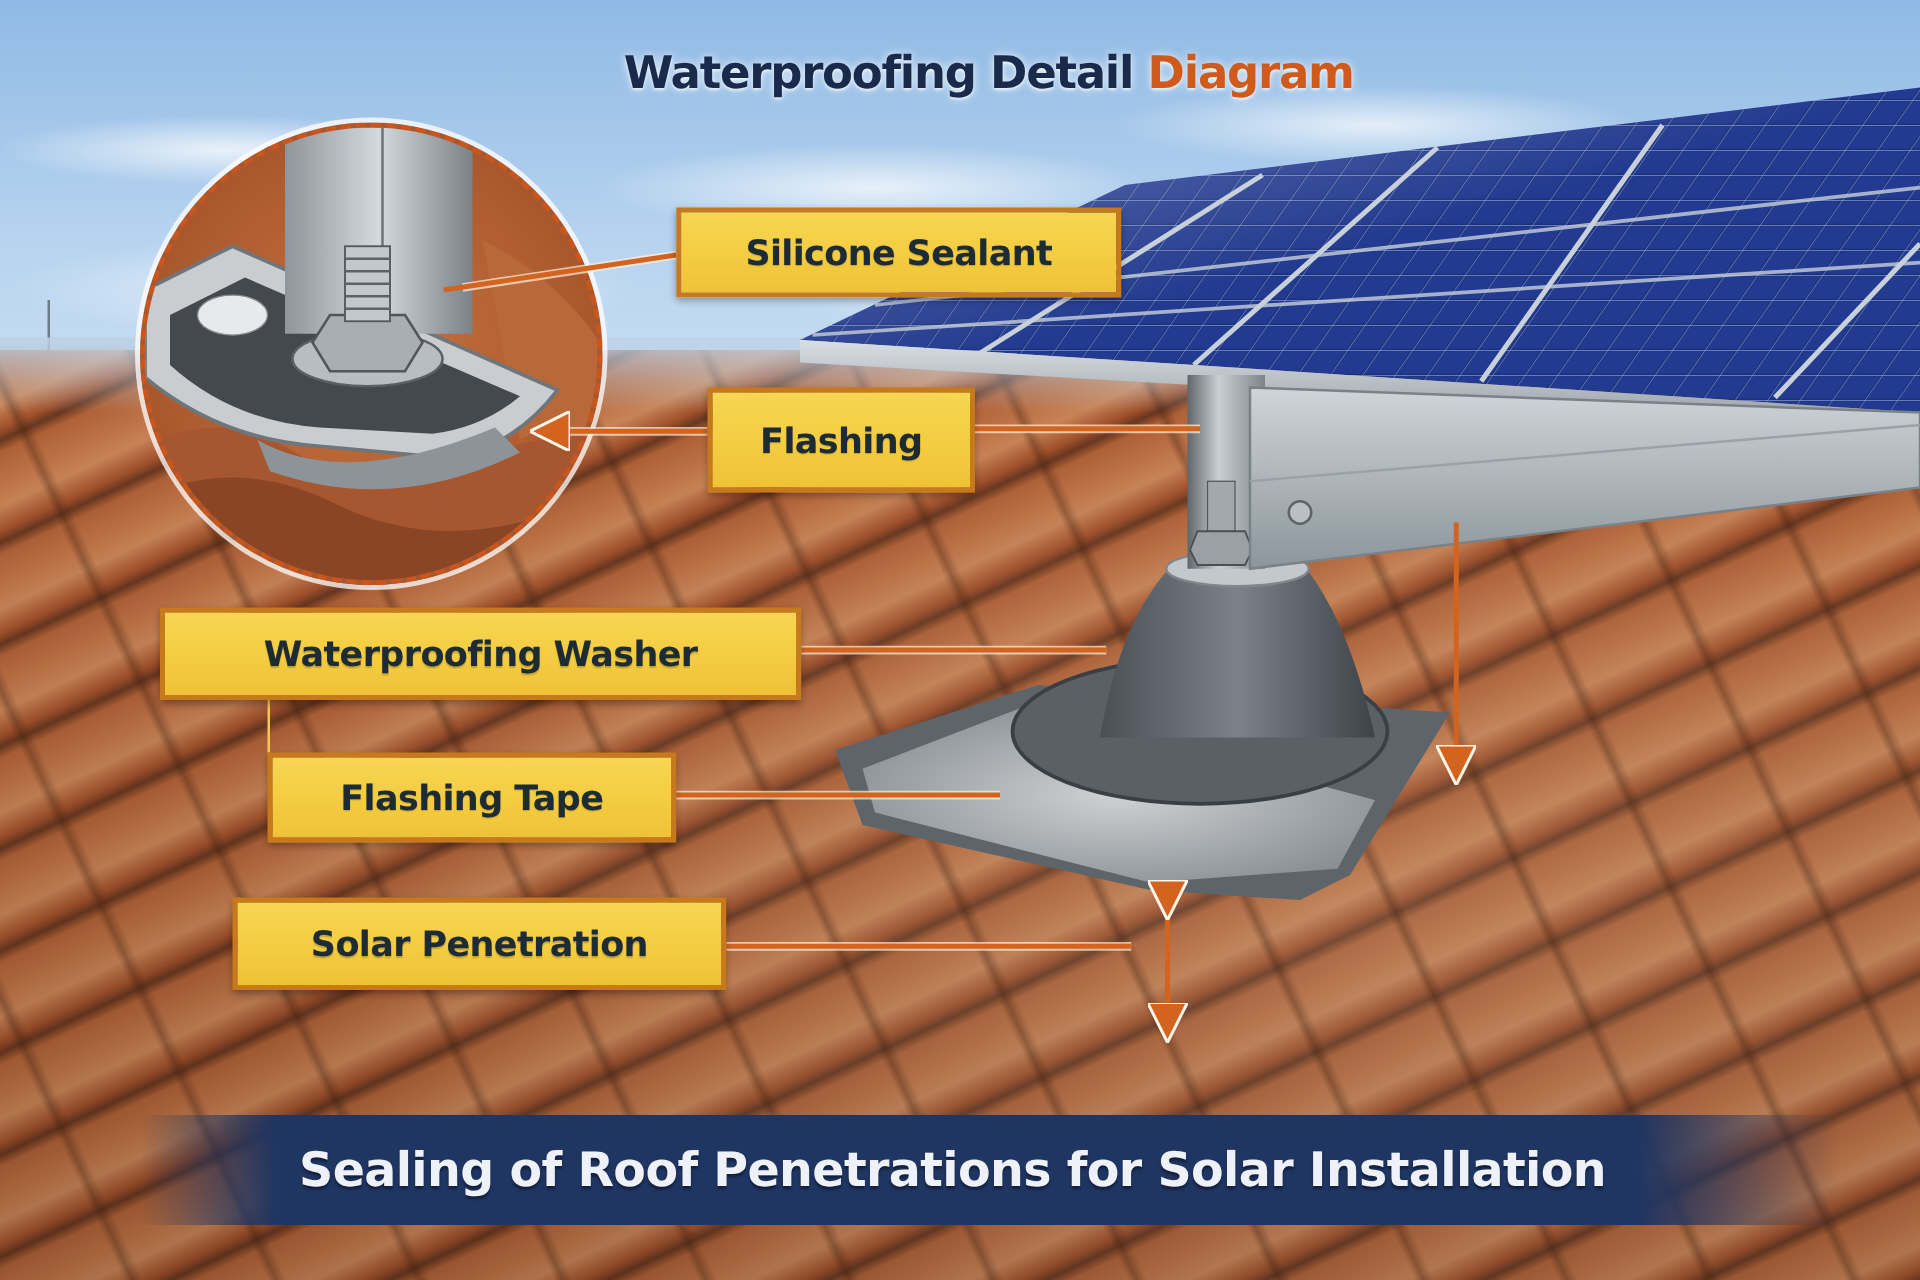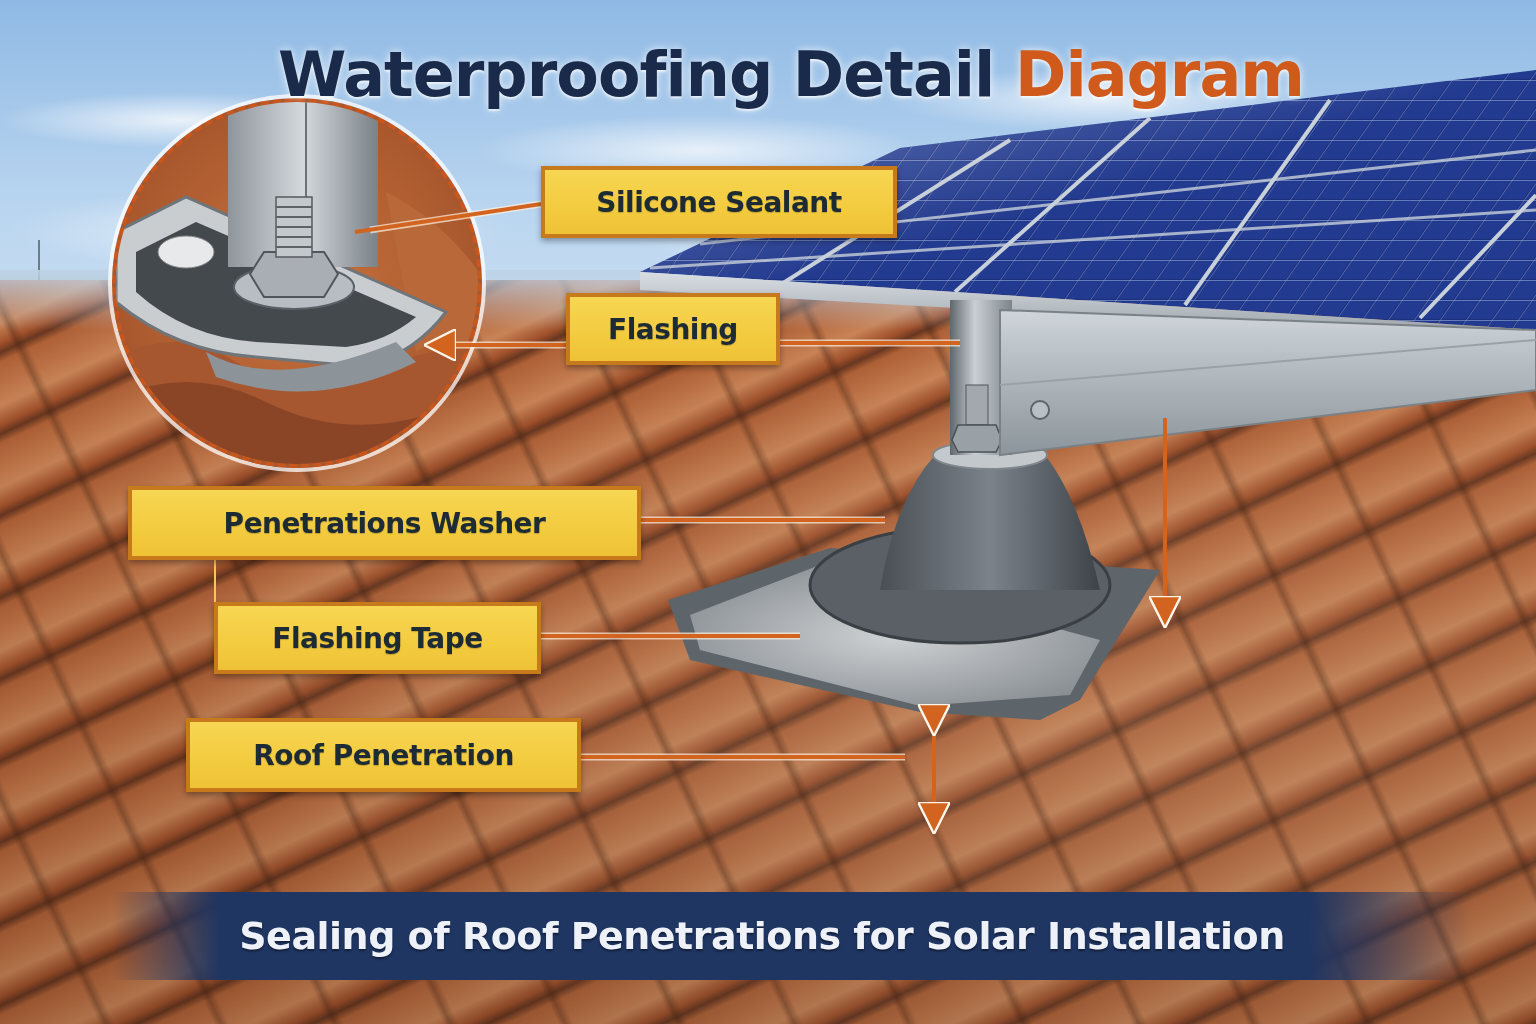--- a/index.html
+++ b/index.html
@@ -53,21 +53,21 @@
   
   .panels { position: absolute; left: 0; top: 0; width: 1536px; height: 420px; pointer-events: none; }
 
   
   .mount { position: absolute; left: 0; top: 0; width: 1536px; height: 1024px; pointer-events: none; }
 
   
   .title {
     position: absolute; left: 0; top: 38px; width: 1512px; text-align: center;
     font-family: "DejaVu Sans", sans-serif; font-weight: bold;
-    font-size: 62px; letter-spacing: -1px; color: #1a2a4a;
+    font-size: 36px; letter-spacing: -1px; color: #1a2a4a;
     text-shadow: 0 0 8px rgba(255,255,255,.8), 0 2px 2px rgba(255,255,255,.6);
     padding-left: 70px;
   }
   .title .accent { color: #cf5a1c; }
 
   
   .detail-circle {
     position: absolute; left: 112px; top: 98px; width: 370px; height: 370px;
     border-radius: 50%; overflow: hidden;
     border: 4px dashed #c9561c;
@@ -82,21 +82,21 @@
     border: 4px solid #c77a1c;
     box-shadow: 0 3px 6px rgba(0,0,0,.35);
     color: #1d2b35;
     font-family: "DejaVu Sans", sans-serif; font-weight: bold;
     font-size: 28px; letter-spacing: -0.5px;
     display: flex; align-items: center; justify-content: center;
     text-shadow: 0 1px 1px rgba(0,0,0,.2);
     white-space: nowrap;
   }
   .lbl-silicone { left: 541px; top: 166px; width: 356px; height: 72px; }
-  .lbl-flashing { left: 566px; top: 293px; width: 214px; height: 72px; }
+  .lbl-flashing { left: 566px; top: 310px; width: 214px; height: 84px; }
   .lbl-washer   { left: 128px; top: 486px; width: 513px; height: 74px; }
   .lbl-tape     { left: 214px; top: 602px; width: 327px; height: 72px; }
   .lbl-bolt     { left: 186px; top: 718px; width: 395px; height: 74px; }
 
   .leaders { position: absolute; left: 0; top: 0; width: 1536px; height: 1024px; pointer-events: none; }
 
   
   .banner {
     position: absolute; left: 112px; top: 892px; width: 1360px; height: 88px;
     background: linear-gradient(90deg, rgba(30,52,96,0) 0%, #1f3562 8%, #1f3562 88%, rgba(31,53,98,.0) 100%);
@@ -246,20 +246,20 @@
     <line x1="215" y1="560" x2="215" y2="602" stroke="#f5c65a" stroke-width="2"></line>
   </svg>
 
   <div class="title">
     <span>Waterproofing Detail</span>
     <span class="accent">Diagram</span>
   </div>
 
   <div class="label lbl-silicone">Silicone Sealant</div>
   <div class="label lbl-flashing">Flashing</div>
-  <div class="label lbl-washer">Penetrations Washer</div>
+  <div class="label lbl-washer">Waterproofing Washer</div>
   <div class="label lbl-tape">Flashing Tape</div>
-  <div class="label lbl-bolt">Roof Penetration</div>
+  <div class="label lbl-bolt">Solar Penetration</div>
 
   <div class="banner">
     <span class="banner-text">Sealing of Roof Penetrations for Solar Installation</span>
   </div>
 </div>
 
 </body></html>

